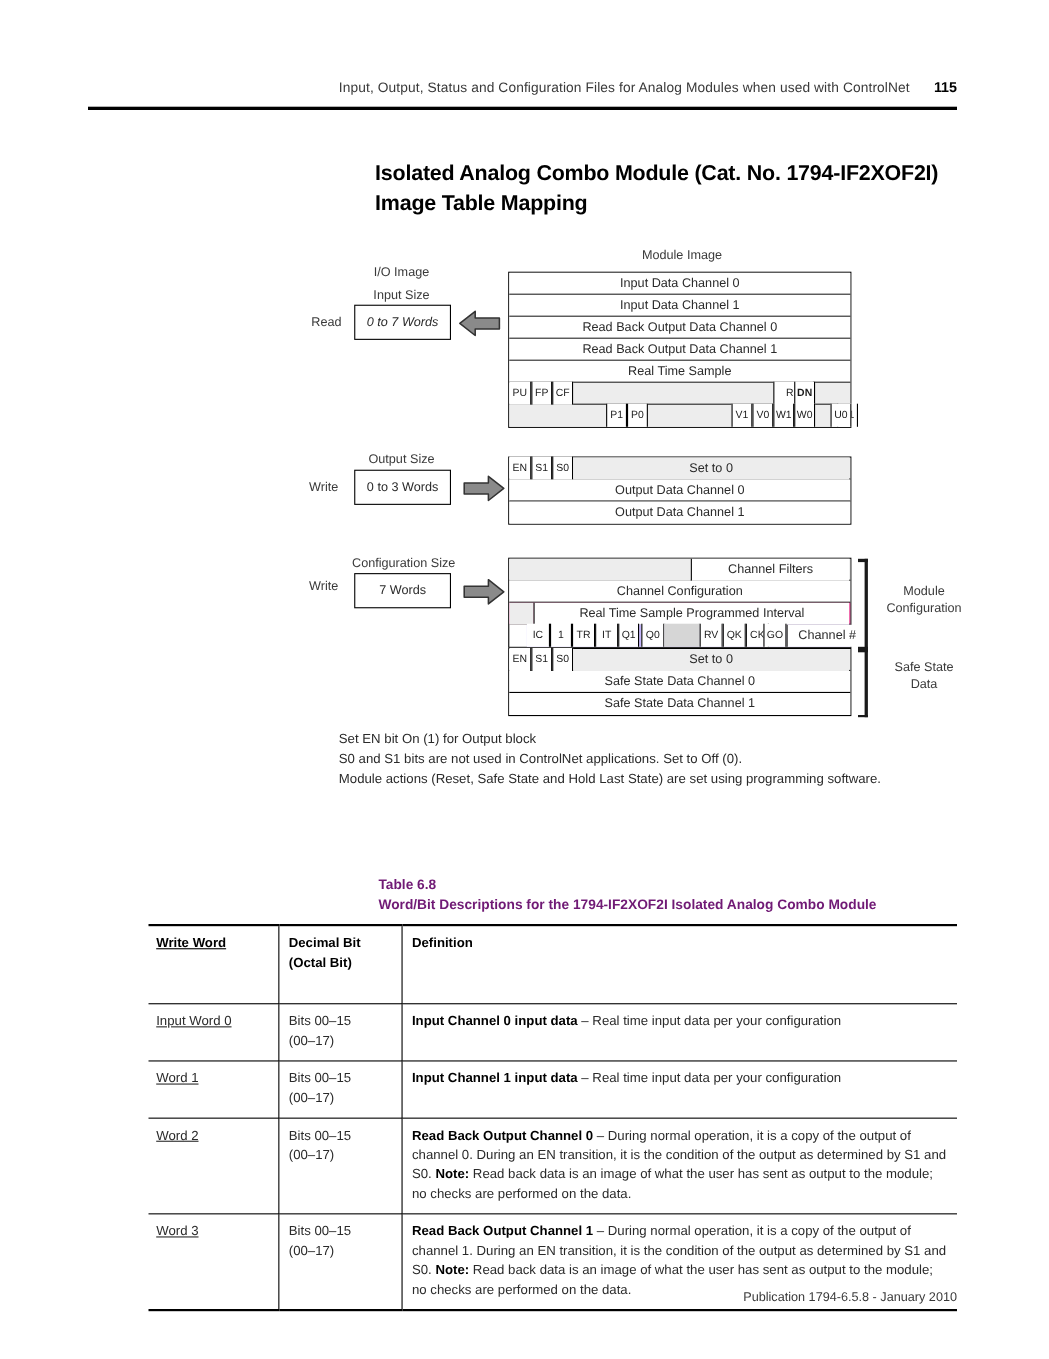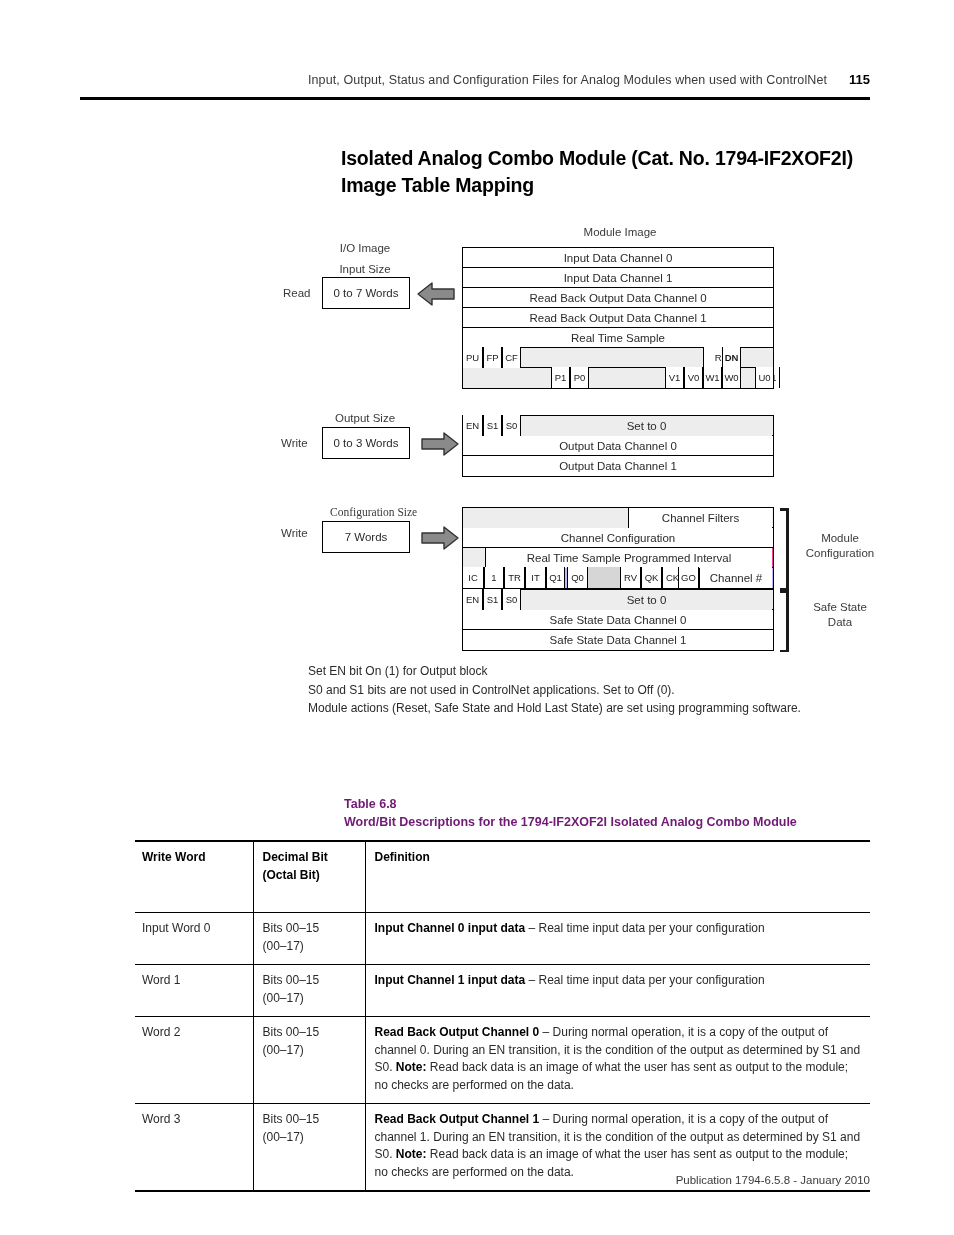--- a/index.html
+++ b/index.html
@@ -172,21 +172,21 @@
   }
   table.wordbits th, table.wordbits td {
     border-left: 1.2px solid #000;
     border-right: 1.2px solid #000;
     padding: 7px 9px 9px 9px;
     vertical-align: top;
     text-align: left;
     line-height: 17.5px;
     color: #2a2a2a;
   }
-  table.wordbits th:first-child, table.wordbits td:first-child { border-left: none; padding-left: 7px; }
+  table.wordbits th:first-child, table.wordbits td:first-child { border-left: none; padding-left: 7px; text-decoration: underline; }
   table.wordbits th:last-child, table.wordbits td:last-child { border-right: none; }
   table.wordbits thead th {
     font-weight: bold;
     color: #000;
     border-top: 2.5px solid #000;
     border-bottom: 1.2px solid #000;
     padding-bottom: 28px;
   }
   table.wordbits tbody td { border-bottom: 1.2px solid #000; }
   table.wordbits tbody tr:last-child td { border-bottom: 2.5px solid #000; }
@@ -216,21 +216,21 @@
 
 <h1 class="section-title">Isolated Analog Combo Module (Cat. No. 1794-IF2XOF2I) Image Table Mapping</h1>
 
 <div class="diagram">
 
   <div class="dg-label ctr" style="left:540px; top:226px; width:160px;">Module Image</div>
 
   <div class="dg-label ctr" style="left:315px; top:242px; width:100px;">I/O Image</div>
   <div class="dg-label ctr" style="left:315px; top:263px; width:100px;">Input Size</div>
   <div class="dg-label" style="left:283px; top:287px;">Read</div>
-  <div class="size-box" style="left:322px; top:277px; width:88px; height:32px;">0 to 7 Words</div>
+  <div class="size-box" style="left:322px; top:277px; width:88px; height:32px;font-style:italic;">0 to 7 Words</div>
 
   <svg class="arrow" style="left:416px; top:280px;" width="40" height="28" viewBox="0 0 40 28">
     <polygon points="2,14 16,3 16,9 38,9 38,19 16,19 16,25" fill="#8a8a8a" stroke="#333" stroke-width="1.4" stroke-linejoin="round"></polygon>
   </svg>
 
   <div class="blk" style="left:462px; top:247px; width:312px;">
     <div class="row">Input Data Channel 0</div>
     <div class="row">Input Data Channel 1</div>
     <div class="row">Read Back Output Data Channel 0</div>
     <div class="row">Read Back Output Data Channel 1</div>
@@ -268,39 +268,39 @@
     <div class="bitrow" style="background:#ededed;">
       <div class="cell" style="left:0px;  width:20px; border-left:none;">EN</div>
       <div class="cell" style="left:20px; width:19px;">S1</div>
       <div class="cell" style="left:39px; width:19px;">S0</div>
       <div class="seg shade" style="left:58px; width:251px;">Set to 0</div>
     </div>
     <div class="row">Output Data Channel 0</div>
     <div class="row">Output Data Channel 1</div>
   </div>
 
-  <div class="dg-label" style="left:330px; top:506px;font-family:Liberation Serif, serif;">Configuration Size</div>
+  <div class="dg-label" style="left:320px; top:506px;">Configuration Size</div>
   <div class="dg-label" style="left:281px; top:527px;">Write</div>
   <div class="size-box" style="left:322px; top:521px; width:88px; height:32px;">7 Words</div>
 
   <svg class="arrow" style="left:420px; top:524px;" width="40" height="28" viewBox="0 0 40 28">
     <polygon points="38,14 24,3 24,9 2,9 2,19 24,19 24,25" fill="#8a8a8a" stroke="#333" stroke-width="1.4" stroke-linejoin="round"></polygon>
   </svg>
 
   <div class="blk" style="left:462px; top:507px; width:312px;">
     <div class="bitrow">
       <div class="seg shade" style="left:0px; width:165px;"></div>
       <div class="seg white" style="left:165px; width:144px;">Channel Filters</div>
     </div>
     <div class="row">Channel Configuration</div>
     <div class="bitrow" style="background:#ec4899;padding-left:12px;">
       <div class="seg shade" style="left:0px; width:22px;"></div>
       <div class="seg white" style="left:22px; width:287px;">Real Time Sample Programmed Interval</div>
     </div>
-    <div class="bitrow" style="background:#c4b5fd;">
+    <div class="bitrow" style="background:#c4b5fd;margin-left:16px;">
       <div class="cell" style="left:0px;   width:21px; border-left:none;">IC</div>
       <div class="cell" style="left:21px;  width:20px;">1</div>
       <div class="cell" style="left:41px;  width:21px;">TR</div>
       <div class="cell" style="left:62px;  width:21px;">IT</div>
       <div class="cell" style="left:83px;  width:19px;">Q1</div>
       <div class="cell" style="left:104px; width:21px;">Q0</div>
       <div class="cell grey" style="left:125px; width:32px;"></div>
       <div class="cell" style="left:157px; width:21px;">RV</div>
       <div class="cell" style="left:178px; width:21px;">QK</div>
       <div class="cell" style="left:199px; width:21px;">CK</div>

